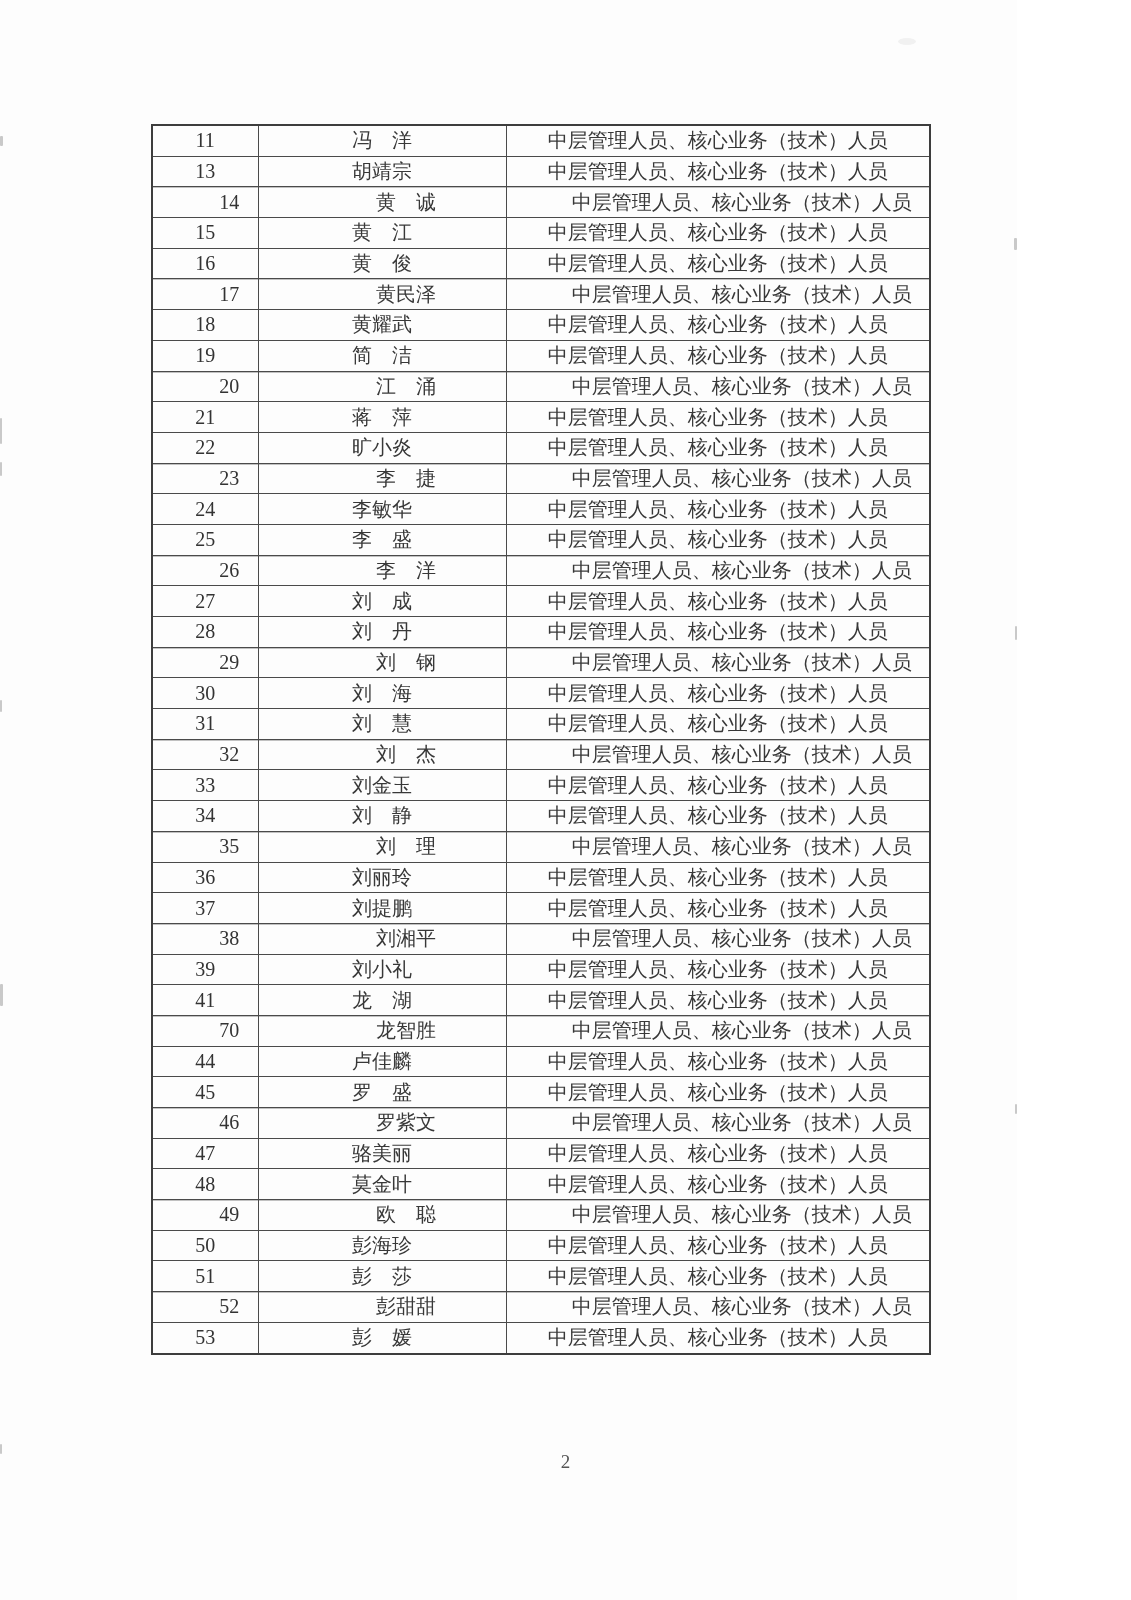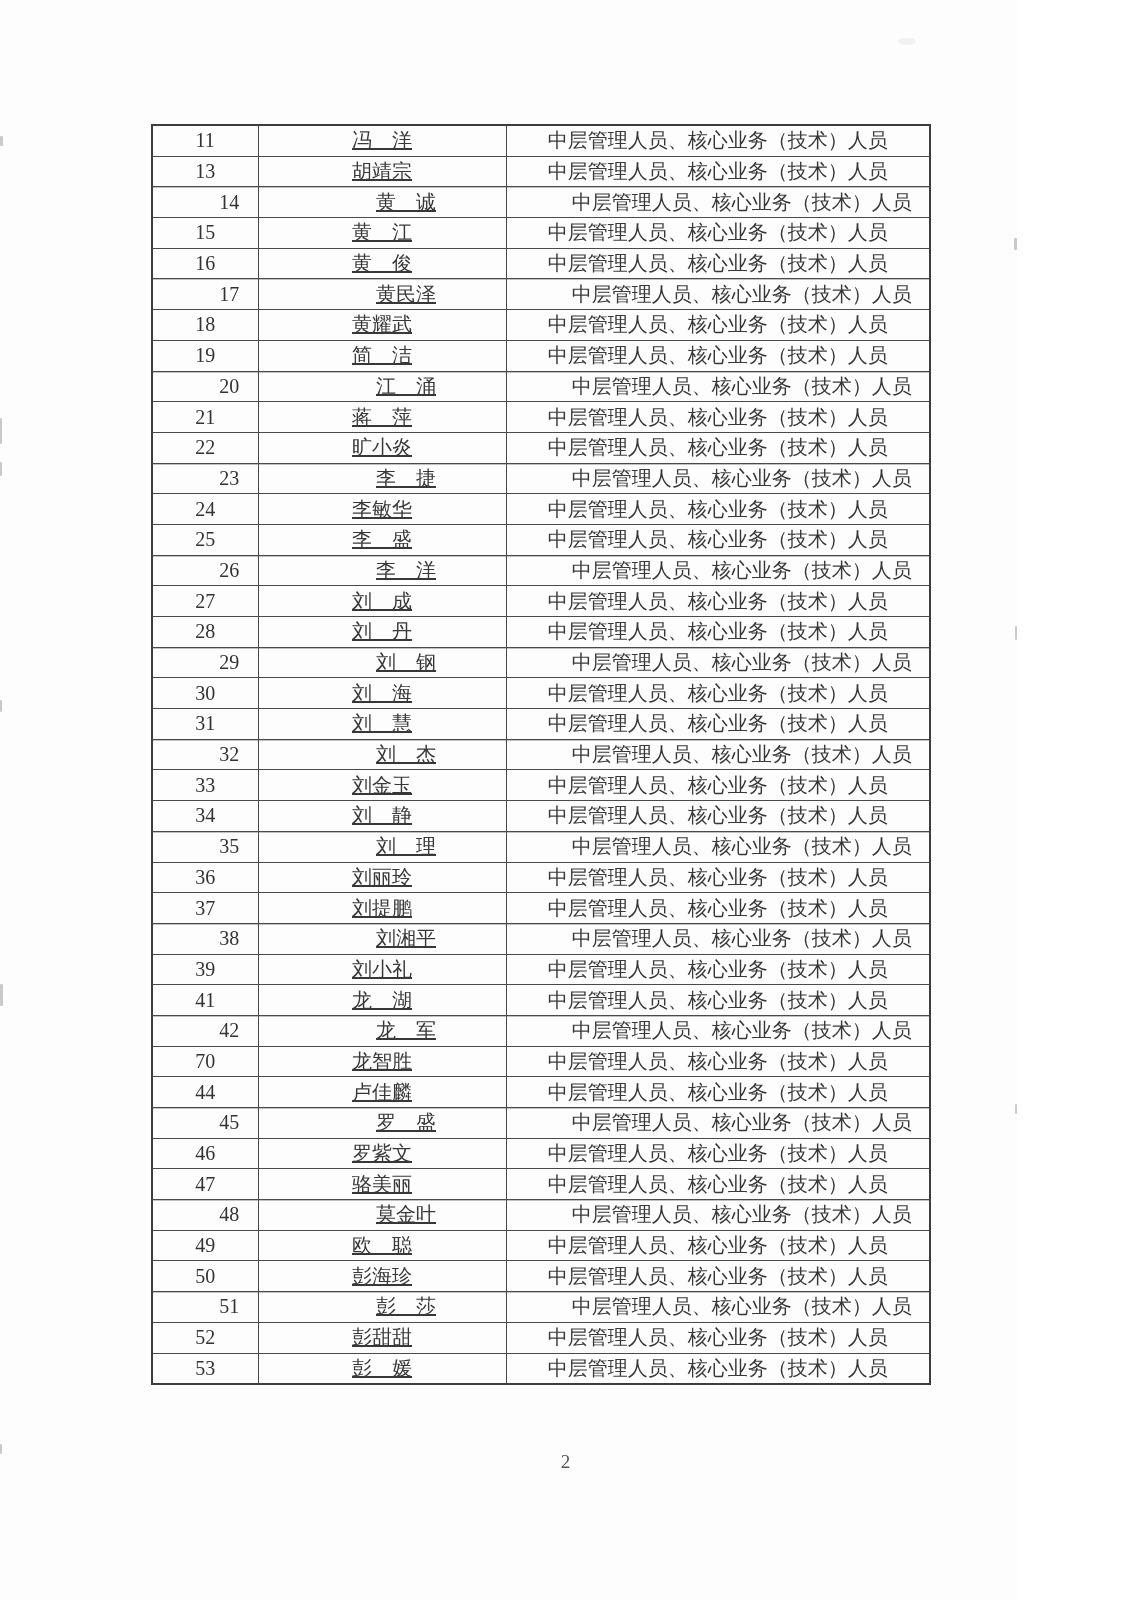--- a/index.html
+++ b/index.html
@@ -40,21 +40,20 @@
   }
   td.num {
     font-family: "Liberation Serif", serif;
     font-size: 20px;
     color: #333333;
   }
   td.name {
     font-size: 20px;
     color: #383838;
     white-space: pre;
-    text-decoration: underline;
   }
   td.cat {
     font-size: 20px;
     color: #383838;
   }
   .page-number {
     position: absolute;
     top: 1451px;
     left: 0;
     width: 1131px;
@@ -240,25 +239,20 @@
           <td class="num">39</td>
           <td class="name">刘小礼</td>
           <td class="cat">中层管理人员、核心业务（技术）人员</td>
         </tr>
         <tr>
           <td class="num">41</td>
           <td class="name">龙　湖</td>
           <td class="cat">中层管理人员、核心业务（技术）人员</td>
         </tr>
         <tr>
-          <td class="num">42</td>
-          <td class="name">龙　军</td>
-          <td class="cat">中层管理人员、核心业务（技术）人员</td>
-        </tr>
-        <tr>
           <td class="num">70</td>
           <td class="name">龙智胜</td>
           <td class="cat">中层管理人员、核心业务（技术）人员</td>
         </tr>
         <tr>
           <td class="num">44</td>
           <td class="name">卢佳麟</td>
           <td class="cat">中层管理人员、核心业务（技术）人员</td>
         </tr>
         <tr>

